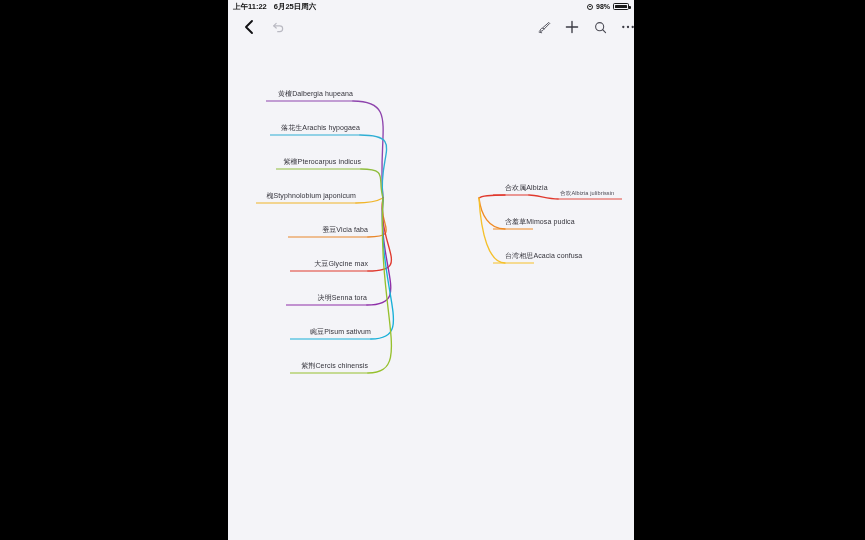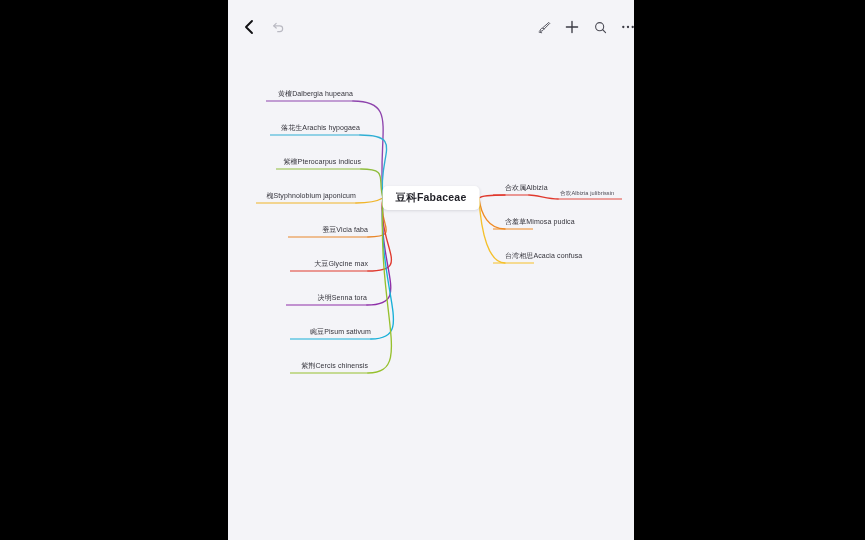--- a/index.html
+++ b/index.html
@@ -156,20 +156,33 @@
     white-space: nowrap;
     letter-spacing: 0.1px;
   }
 </style>
 </head>
 <body>
 
 <div id="screen">
   <div id="device">
 
+    <div id="status-bar">
+      <div class="sb-left">
+        <span class="sb-time">上午11:22</span>
+        <span class="sb-date">6月25日周六</span>
+      </div>
+      <div class="sb-right">
+        <span class="alarm-dot"></span>
+        <span class="sb-pct">98%</span>
+        <span class="battery">
+            <i></i>
+          </span>
+      </div>
+    </div>
 
     <div id="toolbar">
       <div id="btn-back" class="tb-btn">
         <svg width="12" height="16" viewBox="0 0 12 16">
           <path d="M9 2 L3 8 L9 14" fill="none" stroke="#101014" stroke-width="1.9" stroke-linecap="round" stroke-linejoin="round"></path>
         </svg>
       </div>
       <div id="btn-undo" class="tb-btn">
         <svg width="15" height="15" viewBox="0 0 16 16">
           <path d="M4.2 6.2 H10.4 a3.1 3.1 0 0 1 0 6.2 H8.2" fill="none" stroke="#b9b9c2" stroke-width="1.25" stroke-linecap="round" stroke-linejoin="round"></path>
@@ -230,21 +243,20 @@
             <line x1="58" y1="264" x2="139" y2="264" stroke="#8e2fa8" stroke-width="1.05"></line>
             <line x1="62" y1="298" x2="143" y2="298" stroke="#19b0d8" stroke-width="1.05"></line>
             <line x1="62" y1="332" x2="140" y2="332" stroke="#96c02e" stroke-width="1.05"></line>
             <line x1="265" y1="154" x2="301" y2="154" stroke="#e0392e" stroke-width="1.05"></line>
             <line x1="330" y1="158" x2="394" y2="158" stroke="#e0392e" stroke-width="0.9"></line>
             <line x1="265" y1="188" x2="305" y2="188" stroke="#f08a23" stroke-width="1.05"></line>
             <line x1="265" y1="222" x2="306" y2="222" stroke="#f5c02b" stroke-width="1.05"></line>
           </g>
       </svg>
 
-      <div id="root-node" style="left: 50%; top: 157px; transform: translate(-50%, -50%);">豆科Fabaceae</div>
       <div id="left-nodes">
           <div class="node left" style="left: 38px; width: 87px; top: 49px;">黄檀Dalbergia hupeana</div>
           <div class="node left" style="left: 42px; width: 90px; top: 83px;">落花生Arachis hypogaea</div>
           <div class="node left" style="left: 48px; width: 85px; top: 117px;">紫檀Pterocarpus indicus</div>
           <div class="node left" style="left: 28px; width: 100px; top: 151px;">槐Styphnolobium japonicum</div>
           <div class="node left" style="left: 60px; width: 80px; top: 185px;">蚕豆Vicia faba</div>
           <div class="node left" style="left: 62px; width: 78px; top: 219px;">大豆Glycine max</div>
           <div class="node left" style="left: 58px; width: 81px; top: 253px;">决明Senna tora</div>
           <div class="node left" style="left: 62px; width: 81px; top: 287px;">豌豆Pisum sativum</div>
           <div class="node left" style="left: 62px; width: 78px; top: 321px;">紫荆Cercis chinensis</div>

